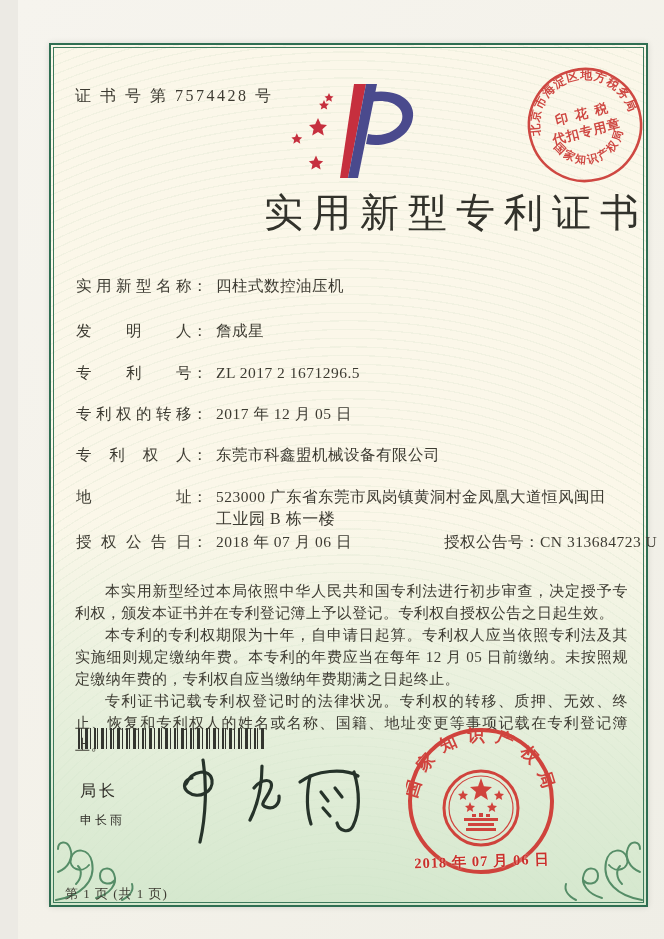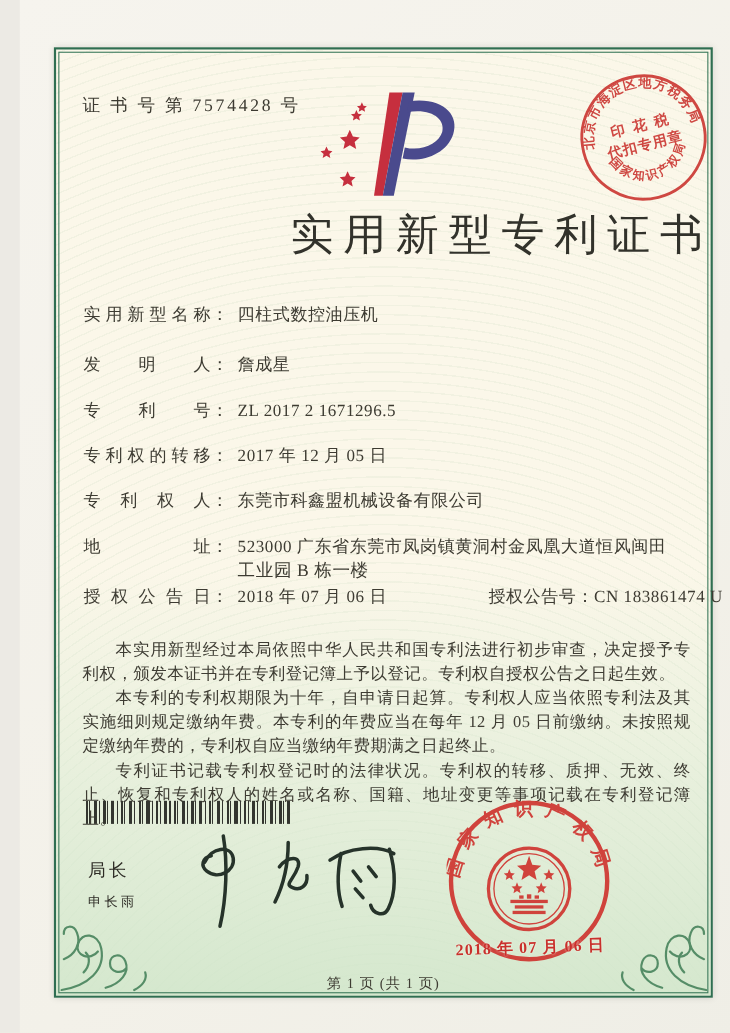--- a/index.html
+++ b/index.html
@@ -87,22 +87,22 @@
     font-family:"Liberation Sans","DejaVu Sans",sans-serif;}
   .signature{position:absolute;left:140px;top:750px;}
   .office-seal{position:absolute;left:388px;top:726px;opacity:.92;}
   .seal-date{
     position:absolute;left:384px;top:852px;width:160px;text-align:center;
     font-size:14.5px;color:#c9302c;letter-spacing:1px;font-weight:bold;
     transform:rotate(-2deg);
     text-shadow:0 0 2px rgba(255,252,240,.8);
   }
   .page-footer{
-    position:absolute;left:31px;top:885px;width:599px;text-align:center;
-    font-size:13px;color:#3e3c33;letter-spacing:1px;
+    position:absolute;left:31px;top:885px;width:599px;
+    font-size:13px;color:#3e3c33;letter-spacing:1px;padding-left:16px;
   }
   .flourish{position:absolute;}
   .flourish-bl{left:34px;top:812px;}
   .flourish-br{left:536px;top:812px;transform:scaleX(-1);}
 </style>
 </head>
 <body>
 
 <div class="scan">
 
@@ -180,21 +180,21 @@
     </div>
     <div class="field-row" style="top:445px">
       <span class="flabel">专利权人</span><span class="fcolon">：</span><span class="fvalue">东莞市科鑫盟机械设备有限公司</span>
     </div>
     <div class="field-row" style="top:487px">
       <span class="flabel">地址</span><span class="fcolon">：</span><span class="fvalue">523000 广东省东莞市凤岗镇黄洞村金凤凰大道恒风闽田</span>
     </div>
     <div class="addr2" style="top:509px">工业园 B 栋一楼</div>
     <div class="field-row" style="top:532px">
       <span class="flabel">授权公告日</span><span class="fcolon">：</span><span class="fvalue">2018 年 07 月 06 日</span>
-      <span class="grant-right"><span>授权公告号</span><span>：</span><span>CN 183861474 U</span></span>
+      <span class="grant-right"><span>授权公告号</span><span>：</span><span>CN 313684723 U</span></span>
     </div>
 
     <div class="paras">
       <p>本实用新型经过本局依照中华人民共和国专利法进行初步审查，决定授予专利权，颁发本证书并在专利登记簿上予以登记。专利权自授权公告之日起生效。</p>
       <p>本专利的专利权期限为十年，自申请日起算。专利权人应当依照专利法及其实施细则规定缴纳年费。本专利的年费应当在每年 12 月 05 日前缴纳。未按照规定缴纳年费的，专利权自应当缴纳年费期满之日起终止。</p>
       <p>专利证书记载专利权登记时的法律状况。专利权的转移、质押、无效、终止、恢复和专利权人的姓名或名称、国籍、地址变更等事项记载在专利登记簿上。</p>
     </div>
 
     <div class="barcode"></div>
 

